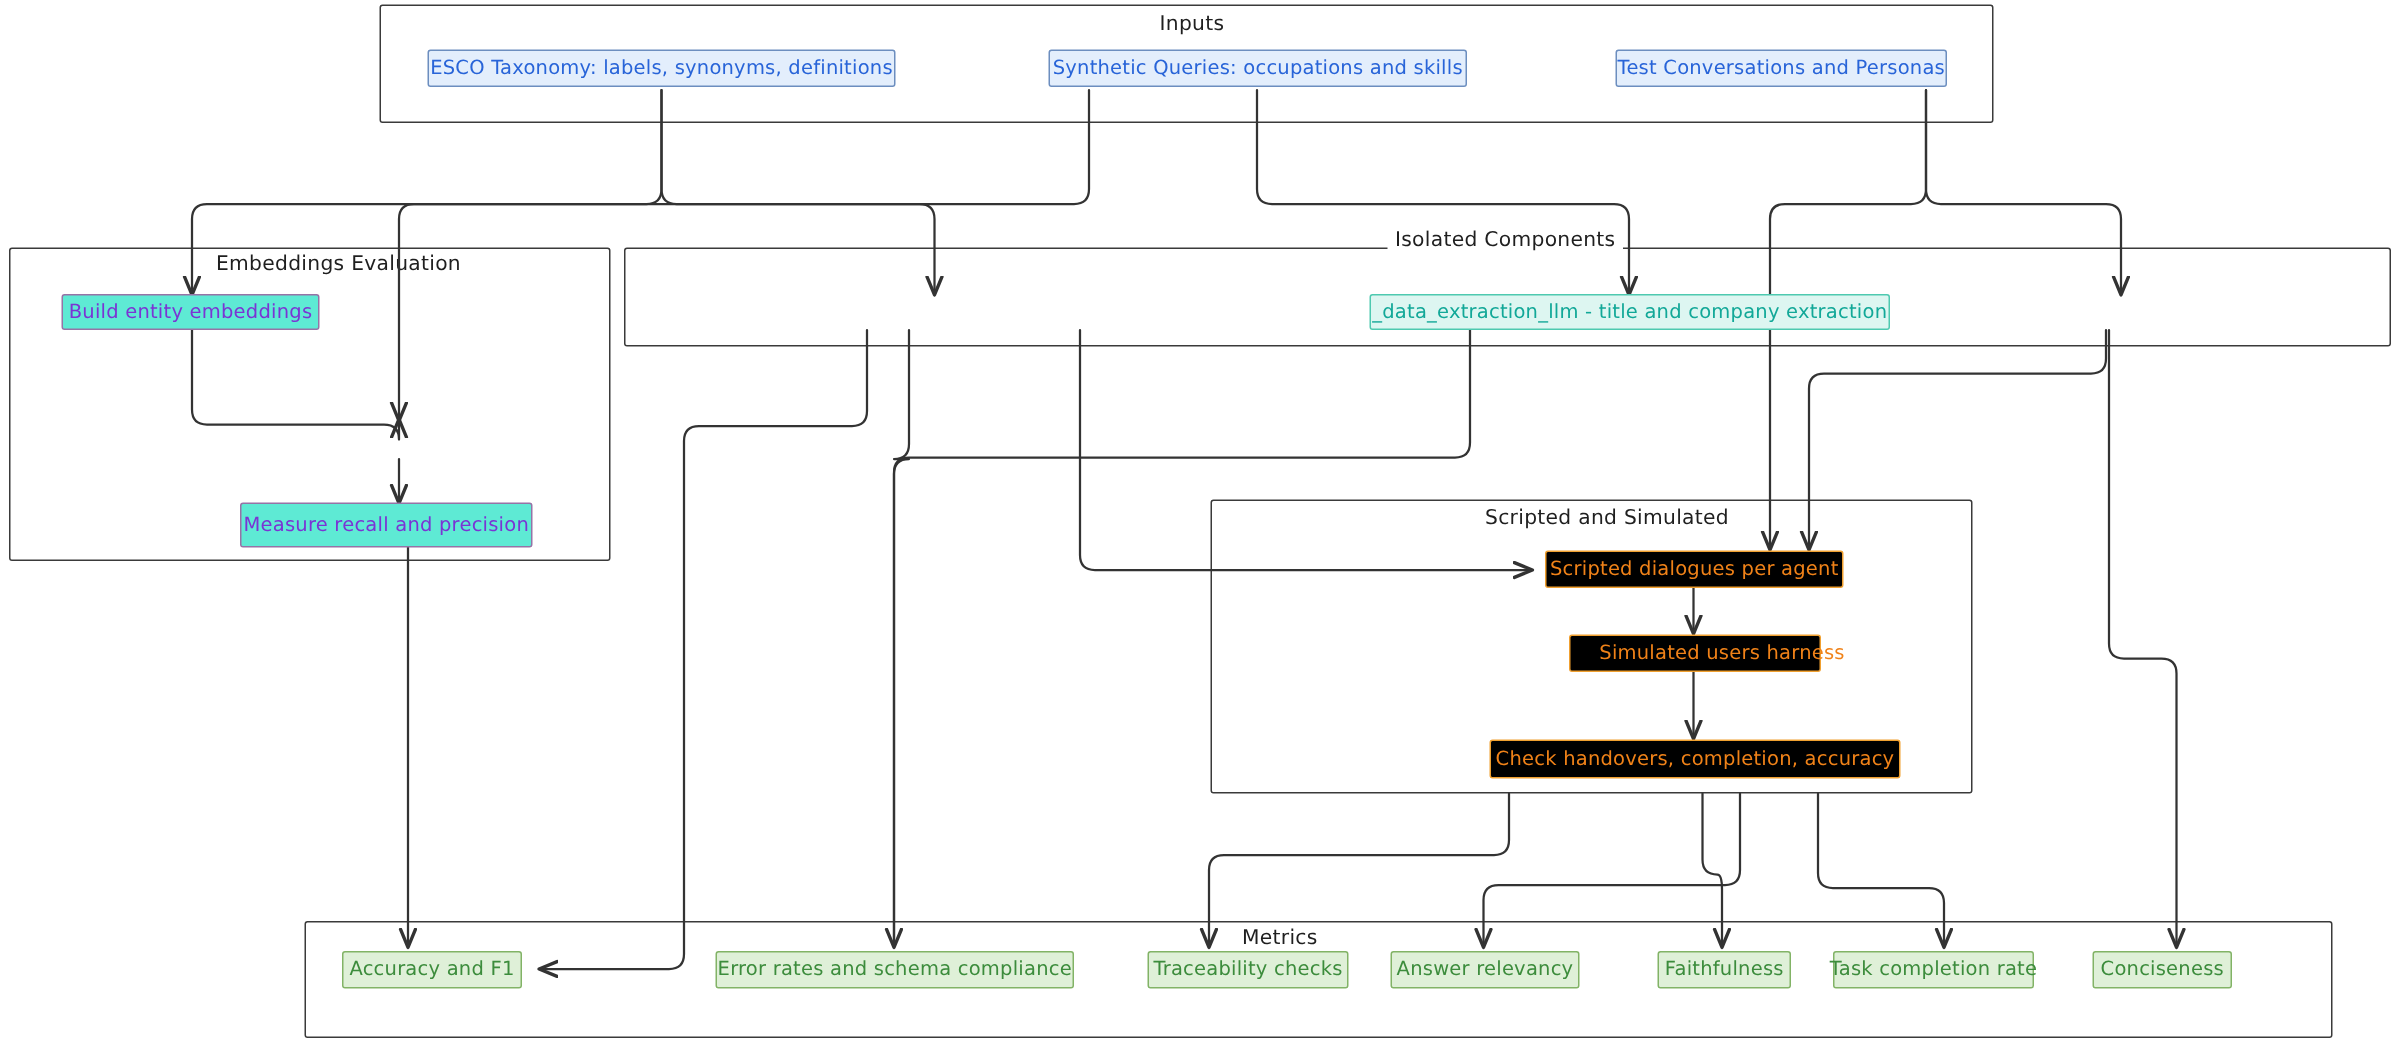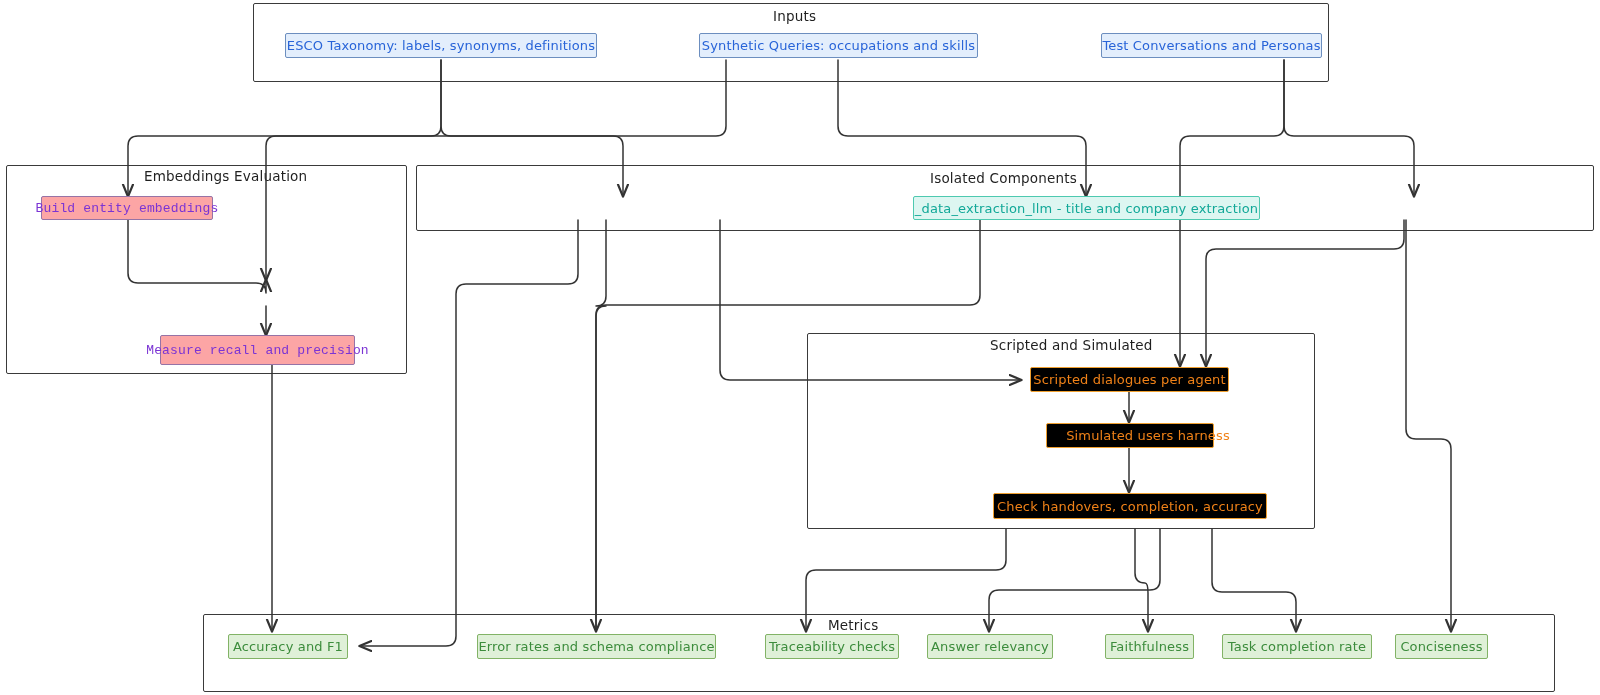--- a/index.html
+++ b/index.html
@@ -12,21 +12,21 @@
   .sg{position:absolute;border:1.6px solid #3a3a3a;background:transparent;
       border-radius:2px;box-sizing:border-box;}
   .sg-title{position:absolute;font-size:13.5px;color:#1f1f1f;white-space:nowrap;
             background:#ffffff;padding:0 5px;letter-spacing:.2px;}
 
   
   .node{position:absolute;box-sizing:border-box;display:flex;align-items:center;
         justify-content:center;border-radius:2px;border-width:1.4px;border-style:solid;
         font-size:13px;white-space:nowrap;letter-spacing:.15px;line-height:1;}
   .n-blue  {background:#e3eefc;border-color:#6c8ebf;color:#2864d8;}
-  .n-purple{background:#fca5a5;border-color:#9673a6;color:#7b34d4;font-family:Liberation Mono, monospace;}
+  .n-purple{background:#5eead4;border-color:#9673a6;color:#7b34d4;}
   .n-teal  {background:#ddf6f1;border-color:#4ec9b0;color:#12a898;}
   .n-orange{background:#000000;border-color:#f0a030;color:#f08218;}
   .n-green {background:#dff0d8;border-color:#82b366;color:#3c8c3c;}
 
   
   svg.edges{position:absolute;left:0;top:0;width:1600px;height:695px;
             pointer-events:none;overflow:visible;}
   svg.edges path{fill:none;stroke:#333333;stroke-width:1.5px;
                  stroke-linecap:round;stroke-linejoin:round;}
 </style>
@@ -35,21 +35,21 @@
 
 <div id="stage">
 
   <div class="sg" style="left:253px;top:3px;width:1076px;height:79px;"></div>
   <div class="sg-title" style="left:768px;top:8px;">Inputs</div>
 
   <div class="sg" style="left:6px;top:165px;width:401px;height:209px;"></div>
   <div class="sg-title" style="left:139px;top:168px;">Embeddings Evaluation</div>
 
   <div class="sg" style="left:416px;top:165px;width:1178px;height:66px;"></div>
-  <div class="sg-title" style="left:925px;top:170px;">Isolated Components</div>
+  <div class="sg-title" style="left:925px;top:152px;">Isolated Components</div>
 
   <div class="sg" style="left:807px;top:333px;width:508px;height:196px;"></div>
   <div class="sg-title" style="left:985px;top:337px;">Scripted and Simulated</div>
 
   <div class="sg" style="left:203px;top:614px;width:1352px;height:78px;"></div>
   <div class="sg-title" style="left:823px;top:617px;">Metrics</div>
 
   <svg class="edges" viewBox="0 0 1600 695" xmlns="http://www.w3.org/2000/svg">
     <defs>
       <marker id="ah" markerWidth="11" markerHeight="11" refX="8.2" refY="4" orient="auto" markerUnits="strokeWidth">
@@ -95,32 +95,32 @@
 
     <path d="M1160,529 L1160,580 Q1160,590 1150,590 L999,590 Q989,590 989,600 L989,631" marker-end="url(#ah)"></path>
 
     <path d="M1135,529 L1135,573 Q1135,583 1145,583 L1145,583 Q1148,583 1148,593 L1148,631" marker-end="url(#ah)"></path>
 
     <path d="M1212,529 L1212,582 Q1212,592 1222,592 L1286,592 Q1296,592 1296,602 L1296,631" marker-end="url(#ah)"></path>
   </svg>
 
   <div class="node n-blue" style="left:285px;top:33px;width:312px;height:25px;">ESCO Taxonomy: labels, synonyms, definitions</div>
   <div class="node n-blue" style="left:699px;top:33px;width:279px;height:25px;">Synthetic Queries: occupations and skills</div>
-  <div class="node n-blue" style="left:1077px;top:33px;width:221px;height:25px;margin-left:24px;">Test Conversations and Personas</div>
+  <div class="node n-blue" style="left:1077px;top:33px;width:221px;height:25px;">Test Conversations and Personas</div>
 
   <div class="node n-purple" style="left:41px;top:196px;width:172px;height:24px;">Build entity embeddings</div>
   <div class="node n-purple" style="left:160px;top:335px;width:195px;height:30px;">Measure recall and precision</div>
 
   <div class="node n-teal" style="left:913px;top:196px;width:347px;height:24px;">_data_extraction_llm - title and company extraction</div>
 
   <div class="node n-orange" style="left:1030px;top:367px;width:199px;height:25px;">Scripted dialogues per agent</div>
   <div class="node n-orange" style="left:1046px;top:423px;width:168px;height:25px;padding-left:36px;">Simulated users harness</div>
   <div class="node n-orange" style="left:993px;top:493px;width:274px;height:26px;">Check handovers, completion, accuracy</div>
 
   <div class="node n-green" style="left:228px;top:634px;width:120px;height:25px;">Accuracy and F1</div>
   <div class="node n-green" style="left:477px;top:634px;width:239px;height:25px;">Error rates and schema compliance</div>
   <div class="node n-green" style="left:765px;top:634px;width:134px;height:25px;">Traceability checks</div>
   <div class="node n-green" style="left:927px;top:634px;width:126px;height:25px;">Answer relevancy</div>
   <div class="node n-green" style="left:1105px;top:634px;width:89px;height:25px;">Faithfulness</div>
-  <div class="node n-green" style="left:1222px;top:634px;width:150px;height:25px;">Task completion rate</div>
+  <div class="node n-green" style="left:1222px;top:634px;width:134px;height:25px;">Task completion rate</div>
   <div class="node n-green" style="left:1395px;top:634px;width:93px;height:25px;">Conciseness</div>
 
 </div>
 
 </body></html>

